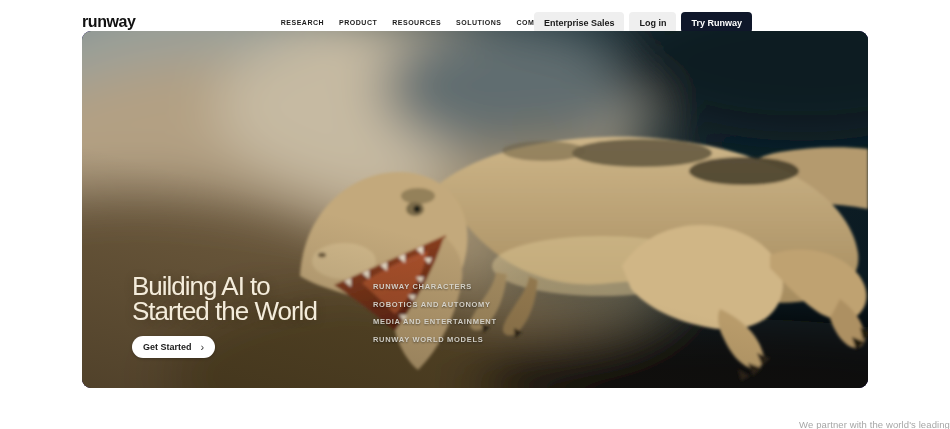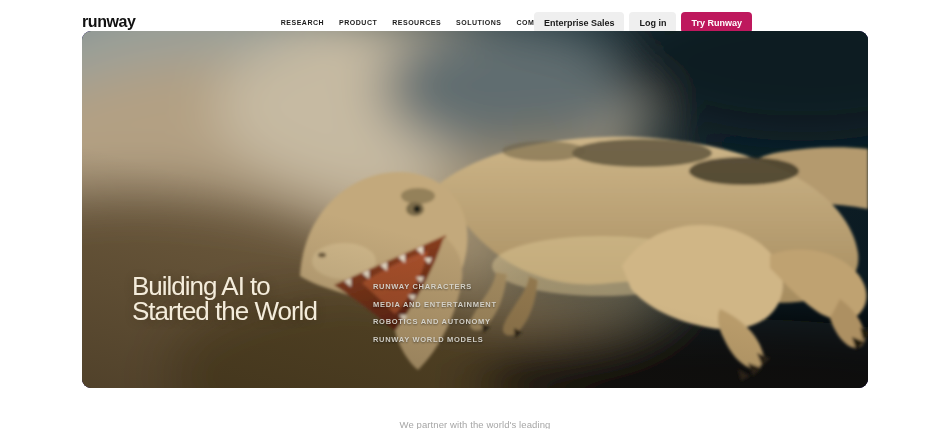--- a/index.html
+++ b/index.html
@@ -11,21 +11,21 @@
   .logo { position:absolute; left:82px; top:5px; font-size:16px; font-weight:700;
     letter-spacing:-0.4px; color:#111; cursor:pointer; }
   .nav { position:absolute; left:50%; transform:translateX(-50%); top:11px;
     display:flex; gap:15px; }
   .nav a { font-size:7px; font-weight:700; letter-spacing:0.5px; color:#1c1c1c;
     text-decoration:none; cursor:pointer; }
   .actions { position:absolute; right:84px; top:4px; display:flex; gap:5px; align-items:center; }
   .pill { display:inline-flex; align-items:center; height:21px; padding:0 10px;
     border:none; border-radius:4px; background:#efefef; color:#1a1a1a;
     font-family:"Liberation Sans", sans-serif; font-size:9px; font-weight:700; cursor:pointer; }
-  .pill.dark { background:#be185d; color:#ffffff; }
+  .pill.dark { background:#0f172a; color:#ffffff; }
 
   
   .hero { position:absolute; left:82px; top:31px; width:786px; height:357px;
     border-radius:9px; overflow:hidden; background:#6d28d9; }
   .hero-media { position:absolute; inset:0; }
 
   .headline { position:absolute; left:50px; top:243px; font-size:26px; font-weight:400;
     letter-spacing:-1px; line-height:25px; color:#f4ecdb;
     text-shadow:0 1px 8px rgba(50,38,18,0.35); }
   .cta { position:absolute; left:50px; top:305px; display:inline-flex; align-items:center;
@@ -33,21 +33,21 @@
     border-radius:12px; color:#1b1b1b; font-family:"Liberation Sans", sans-serif;
     font-size:9px; font-weight:700; cursor:pointer; box-shadow:0 1px 3px rgba(0,0,0,0.25); }
   .cta .chev { font-size:11px; font-weight:400; line-height:1; color:#333; }
 
   .hero-links { position:absolute; left:291px; top:247px; display:flex; flex-direction:column; }
   .hero-links a { font-size:7.5px; font-weight:700; letter-spacing:0.7px; line-height:17.5px;
     color:rgba(219,217,209,0.92); text-decoration:none; cursor:pointer;
     text-shadow:0 1px 2px rgba(0,0,0,0.45); }
 
   
-  .partners { position:absolute; left:0; top:419px; width:950px; text-align:center;
+  .partners { position:absolute; left:0; top:419px; width:950px; text-align:right;
     font-size:9.5px; color:#a6a6a6; letter-spacing:0.1px; }
 </style>
 </head>
 <body>
 
 <div class="header">
   <div class="logo">runway</div>
 
   <nav class="nav">
     <a>RESEARCH</a>
@@ -165,22 +165,26 @@
     </g>
 
     <rect width="786" height="357" fill="url(#vign)"></rect>
   </svg>
 
   <div class="headline">
     <div>Building AI to</div>
     <div>Started the World</div>
   </div>
 
+  <button class="cta">
+    <span>Get Started</span>
+    <span class="chev">›</span>
+  </button>
 
   <nav class="hero-links">
     <a>RUNWAY CHARACTERS</a>
+    <a>ROBOTICS AND AUTONOMY</a>
     <a>MEDIA AND ENTERTAINMENT</a>
-    <a>ROBOTICS AND AUTONOMY</a>
     <a>RUNWAY WORLD MODELS</a>
   </nav>
 </div>
 
 <div class="partners">We partner with the world's leading</div>
 
 </body></html>

